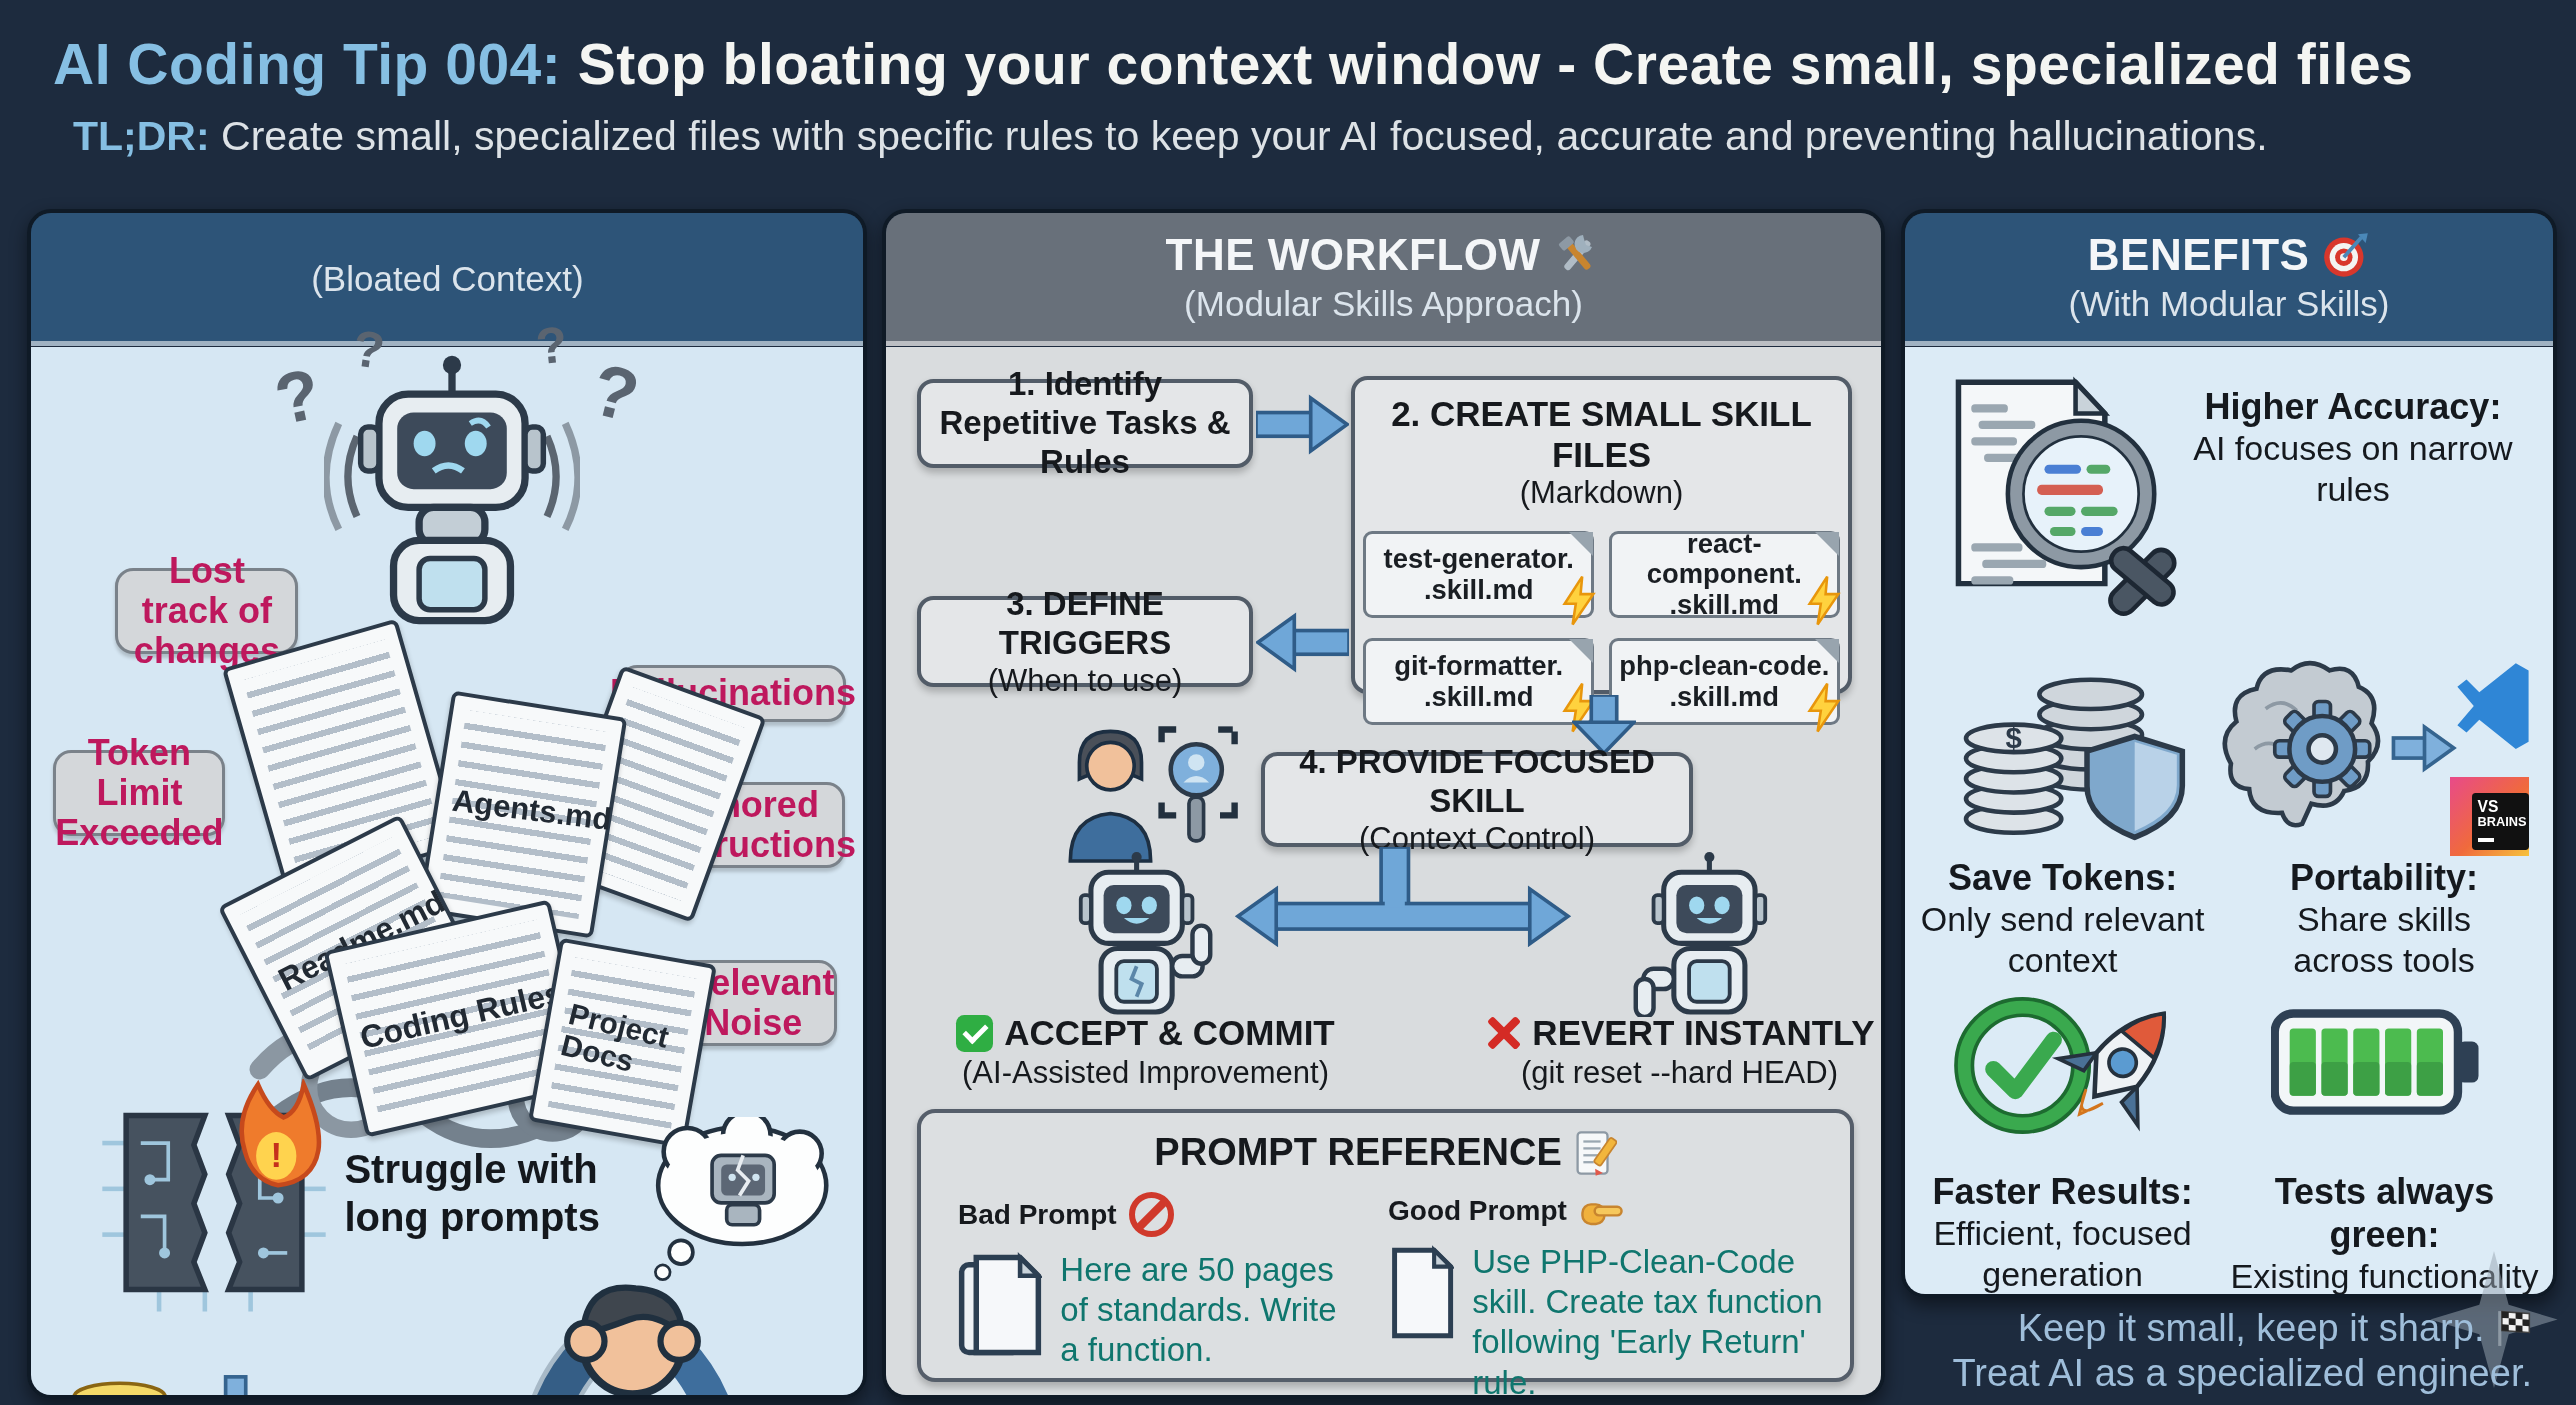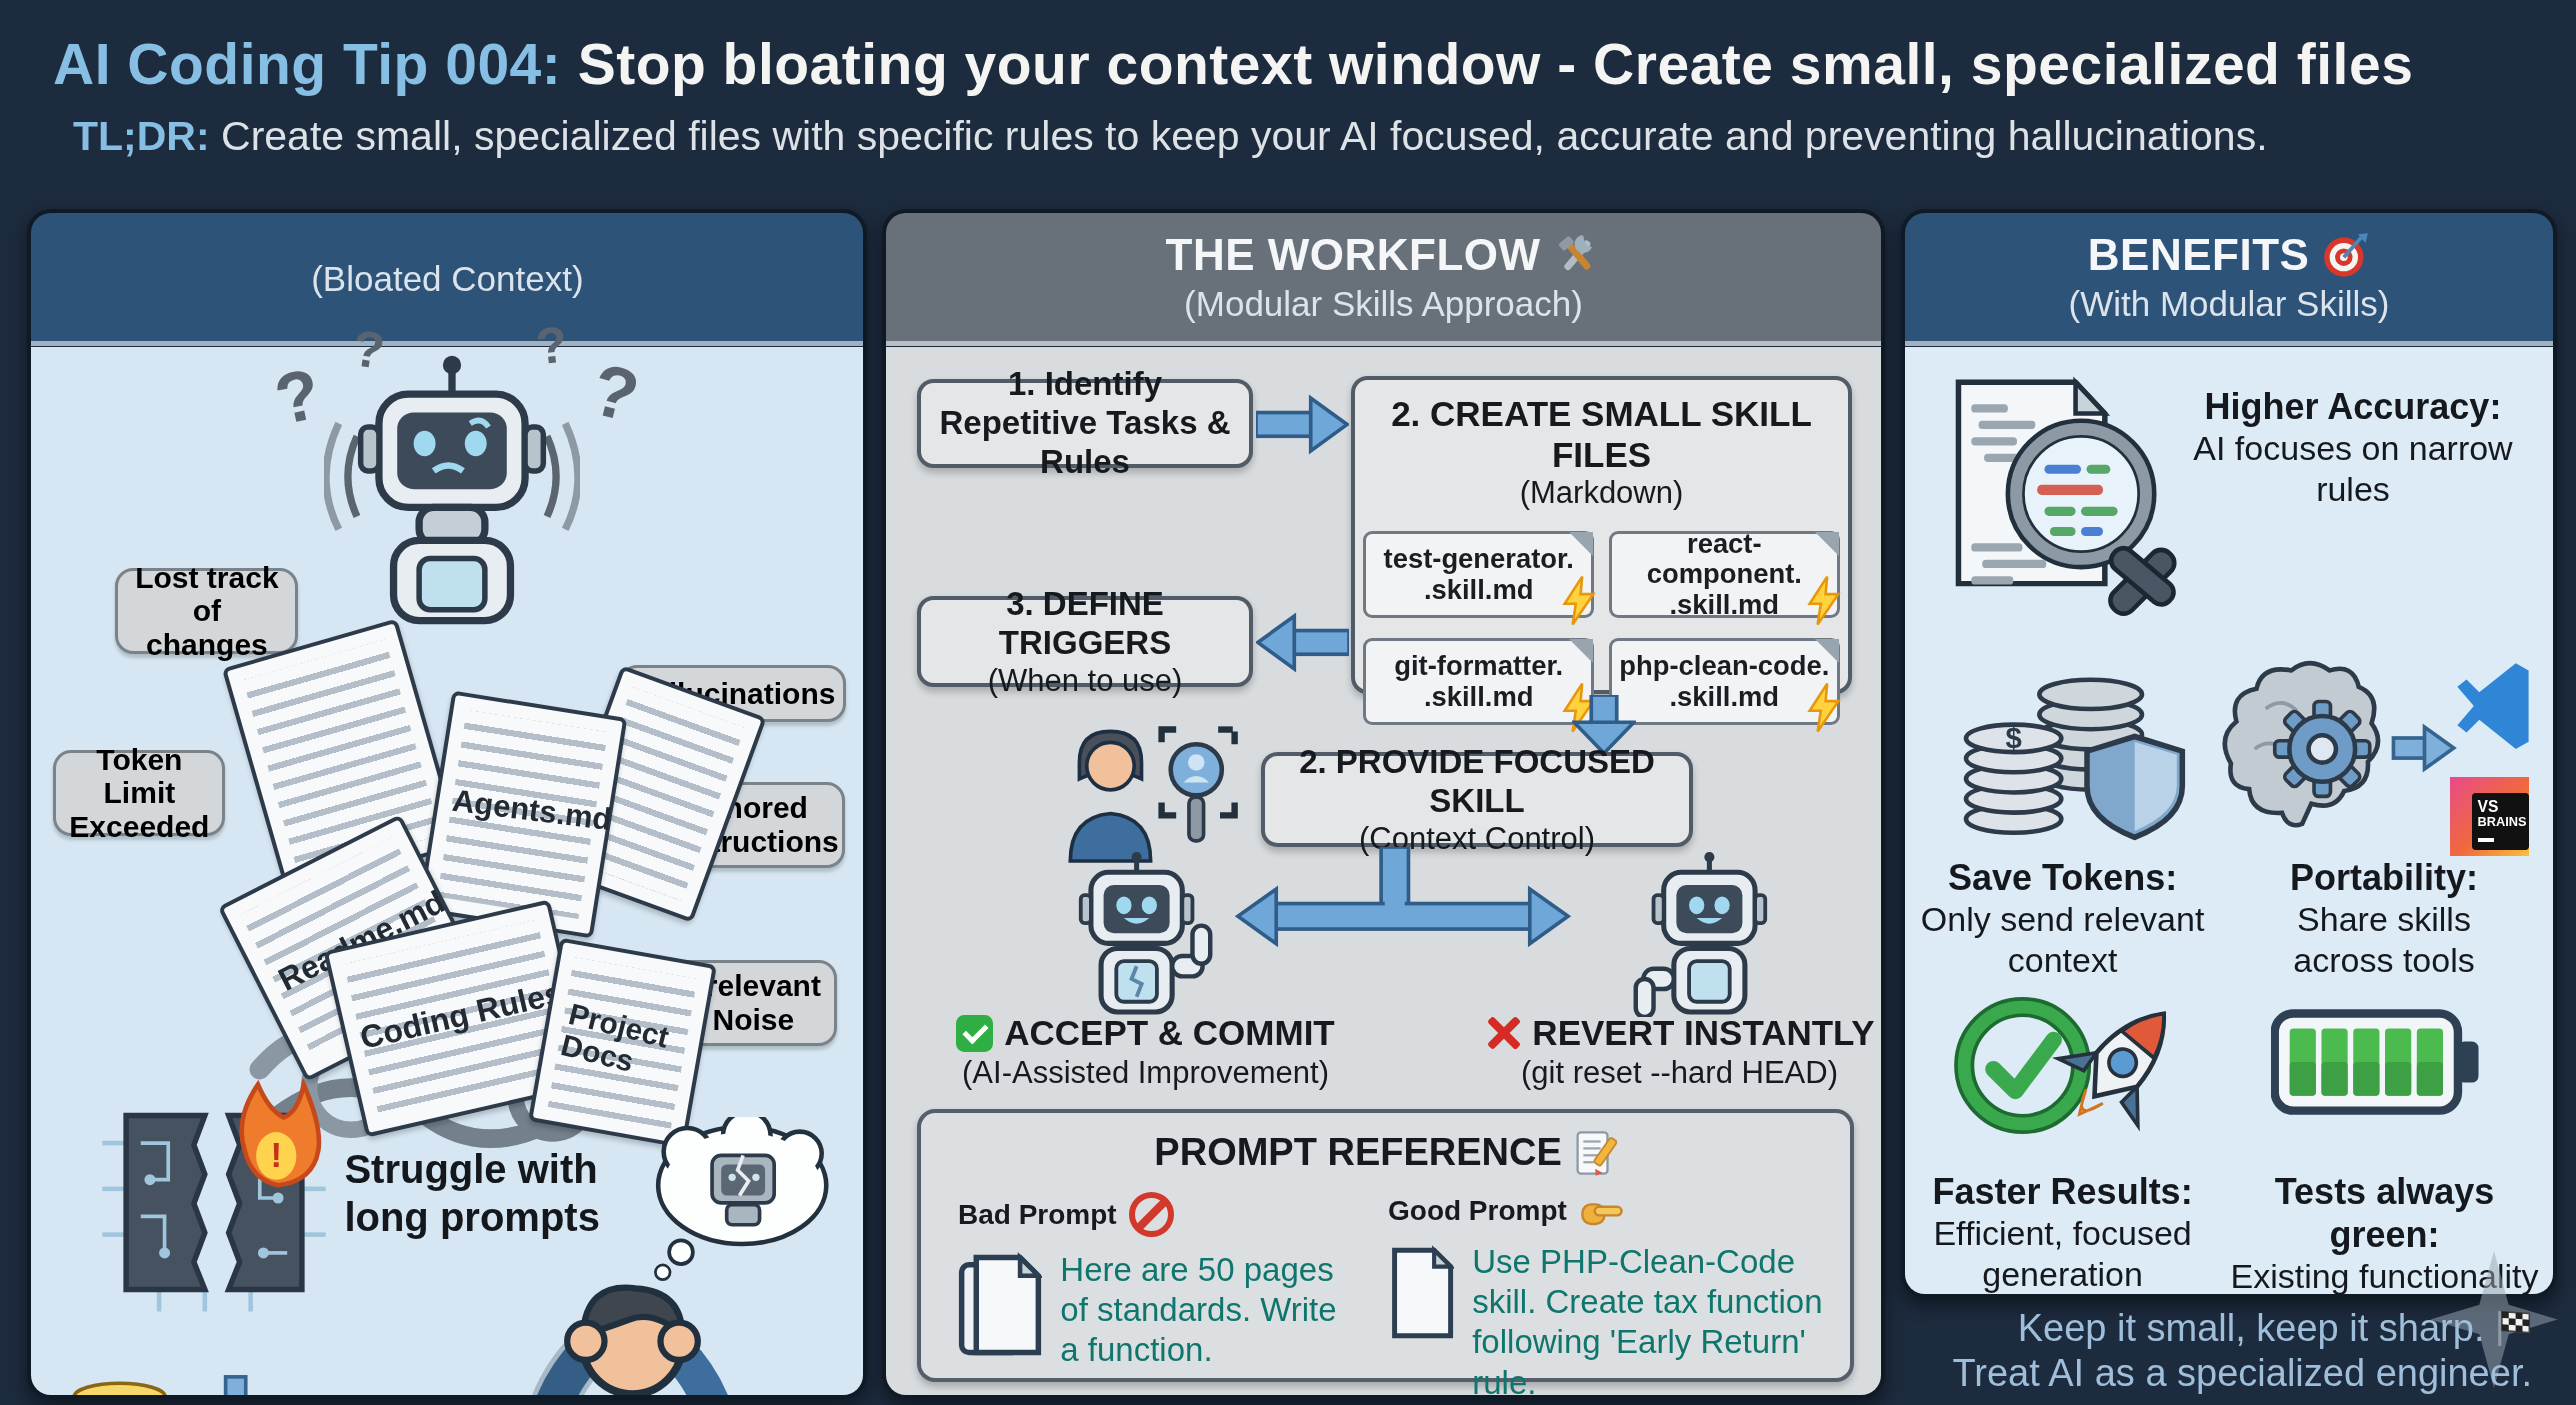--- a/index.html
+++ b/index.html
@@ -23,21 +23,21 @@
   .panel-body{position:absolute;left:0;top:134px;right:0;bottom:0;}
   #panel-problems{left:27.4px;top:209px;width:832px;height:1182px;}
   #panel-problems .panel-body{background:#d6e7f3;}
   #panel-workflow{left:882px;top:209px;width:995px;height:1182px;}
   #panel-workflow .panel-body{background:#d9dcde;}
   #panel-benefits{left:1901px;top:209px;width:648px;height:1081px;}
   #panel-benefits .panel-body{background:#dcebf6;}
   
   .bubble{position:absolute;background:#d4d7da;border:3.7px solid #7a828a;border-radius:18.3px;
           display:flex;align-items:center;justify-content:center;text-align:center;
-          font-weight:600;font-size:30px;line-height:1.12;color:#000000;box-sizing:border-box;
+          font-weight:600;font-size:36px;line-height:1.12;color:#be185d;box-sizing:border-box;
           padding:5.5px 11px;box-shadow:0 3.7px 3.7px rgba(0,0,0,.18);}
   .qmark{position:absolute;font-weight:700;color:#5a6470;}
   .paper{position:absolute;background:#f7f9fa;border:4.6px solid #2c3a49;border-radius:7.3px;
          box-shadow:0 3.7px 5.5px rgba(0,0,0,.2);}
   .paper .lines{position:absolute;left:12.8px;right:12.8px;top:12.8px;bottom:12.8px;
         background:repeating-linear-gradient(to bottom,transparent 0 12.8px,#b3bec9 12.8px 19px);}
   .paper-label{position:absolute;font-weight:700;color:#222a33;white-space:nowrap;}
   .big-label{position:absolute;font-weight:700;color:#14181d;font-size:40px;line-height:1.2;}
   
   .flow-box{position:absolute;background:#e4e6e8;border:4.6px solid #525c68;border-radius:16.5px;
@@ -331,21 +331,21 @@
             <path d="M186 8 v14" stroke-width="0"></path>
           <path d="M188 10 v14 M188 88 v14 h-16 M108 88 v14 h16"></path>
         </g>
         <circle cx="146" cy="52" r="28" fill="#7fb0dc" stroke="#2c3a49" stroke-width="5"></circle>
         <circle cx="146" cy="44" r="9" fill="#cfe4f2"></circle>
         <path d="M132 66 q14 -14 28 0" fill="#cfe4f2"></path>
         <rect x="138" y="82" width="16" height="48" rx="7" fill="#8d99a4" stroke="#2c3a49" stroke-width="4"></rect>
       </svg>
 
       <div class="flow-box" style="left:375px;top:405px;width:432px;height:95px;">
-        <div class="fb-title">2. PROVIDE FOCUSED SKILL</div>
+        <div class="fb-title">4. PROVIDE FOCUSED SKILL</div>
         <div class="fb-sub">(Context Control)</div>
       </div>
 
       <svg class="abs" style="left:348px;top:500px;" width="338" height="114" viewBox="0 0 370 125">
         <rect x="161" y="0" width="30" height="72" fill="#6fa7d8" stroke="#2f5c88" stroke-width="4"></rect>
         <rect x="40" y="62" width="290" height="28" fill="#6fa7d8" stroke="#2f5c88" stroke-width="4"></rect>
         <polygon points="46,46 46,106 4,76" fill="#6fa7d8" stroke="#2f5c88" stroke-width="4"></polygon>
         <polygon points="324,46 324,106 366,76" fill="#6fa7d8" stroke="#2f5c88" stroke-width="4"></polygon>
         <rect x="165" y="4" width="22" height="64" fill="#6fa7d8"></rect>
         <rect x="48" y="66" width="274" height="20" fill="#6fa7d8"></rect>

